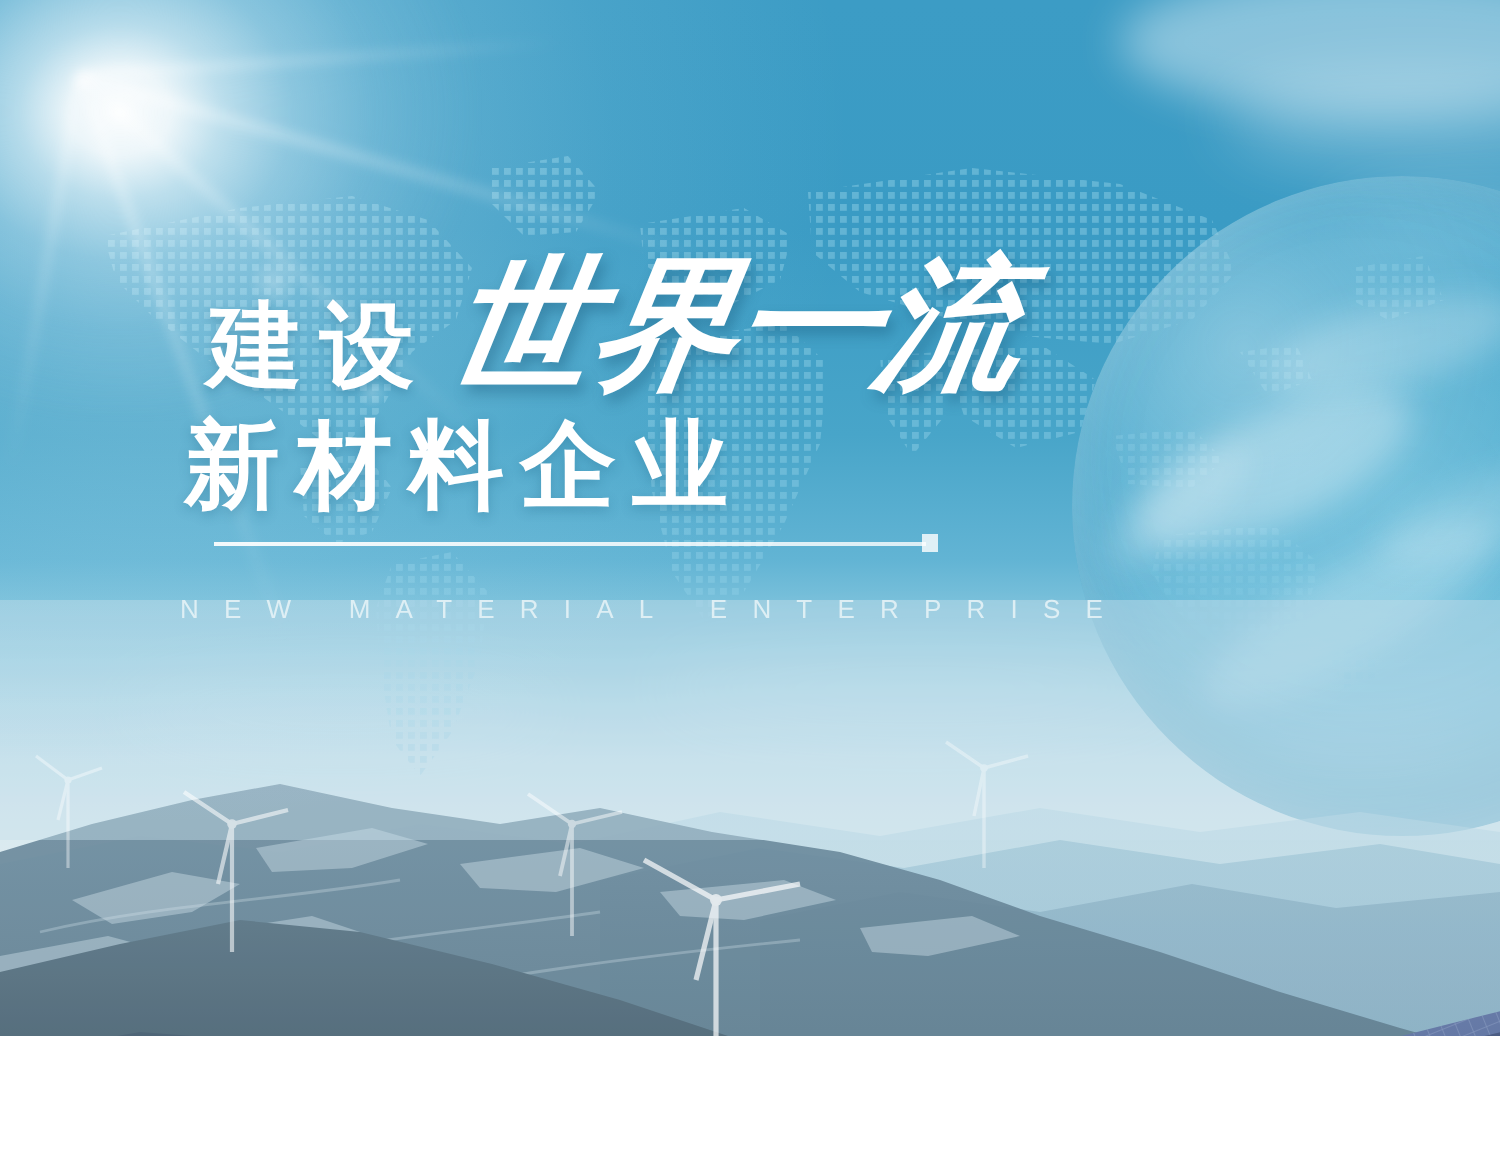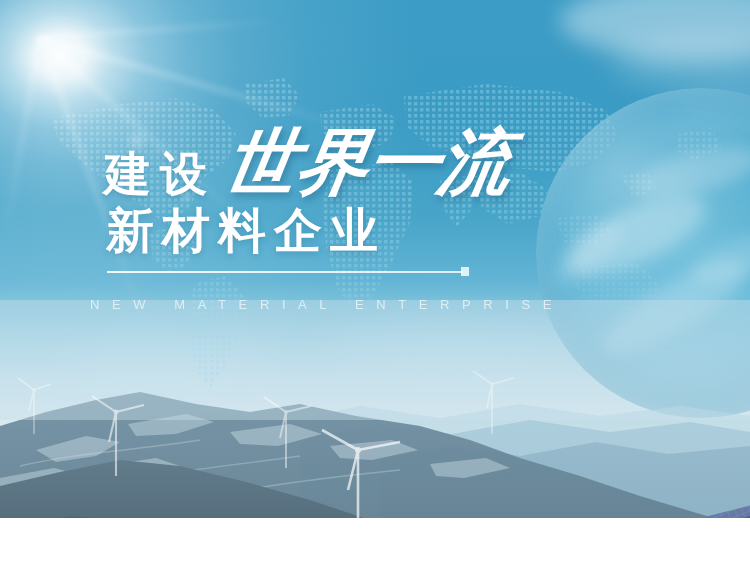--- a/index.html
+++ b/index.html
@@ -94,25 +94,25 @@
   }
   .t-shijie{
     font-size:72px;line-height:.96;font-weight:700;color:#ffffff;
     font-style:italic;letter-spacing:-1px;margin-left:10px;
     transform:skewX(-9deg);
     text-shadow:3px 4px 7px rgba(24,88,122,.42);
     font-family:"DejaVu Sans","Liberation Sans",sans-serif;
   }
 
   .line2{
-    position:absolute;left:106px;top:210px;
+    position:absolute;left:92px;top:210px;
     font-size:48px;line-height:1;font-weight:700;color:#ffffff;
     letter-spacing:8px;white-space:nowrap;
     text-shadow:0 2px 6px rgba(28,96,130,.30);
-    font-family:Liberation Mono, monospace;
+    font-family:Liberation Sans, sans-serif;
   }
 
   .divider{position:absolute;left:107px;top:271px;width:356px;height:2px;
     background:linear-gradient(90deg,rgba(255,255,255,.92),rgba(255,255,255,.78));}
   .divider-cap{position:absolute;left:461px;top:267px;width:8px;height:9px;
     background:rgba(255,255,255,.80);}
 
   .subtitle{
     position:absolute;left:90px;top:297px;
     font-size:13px;font-weight:400;color:rgba(238,246,249,.80);

